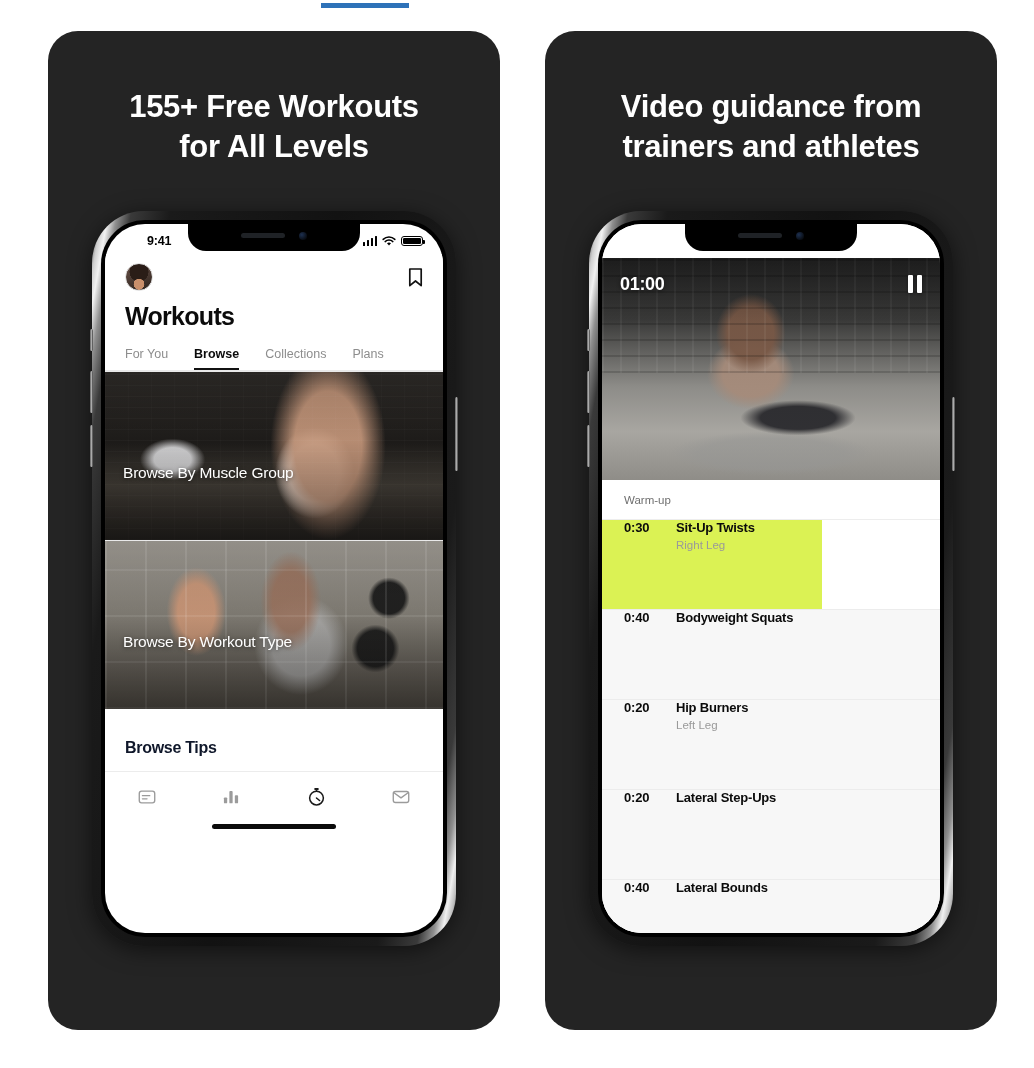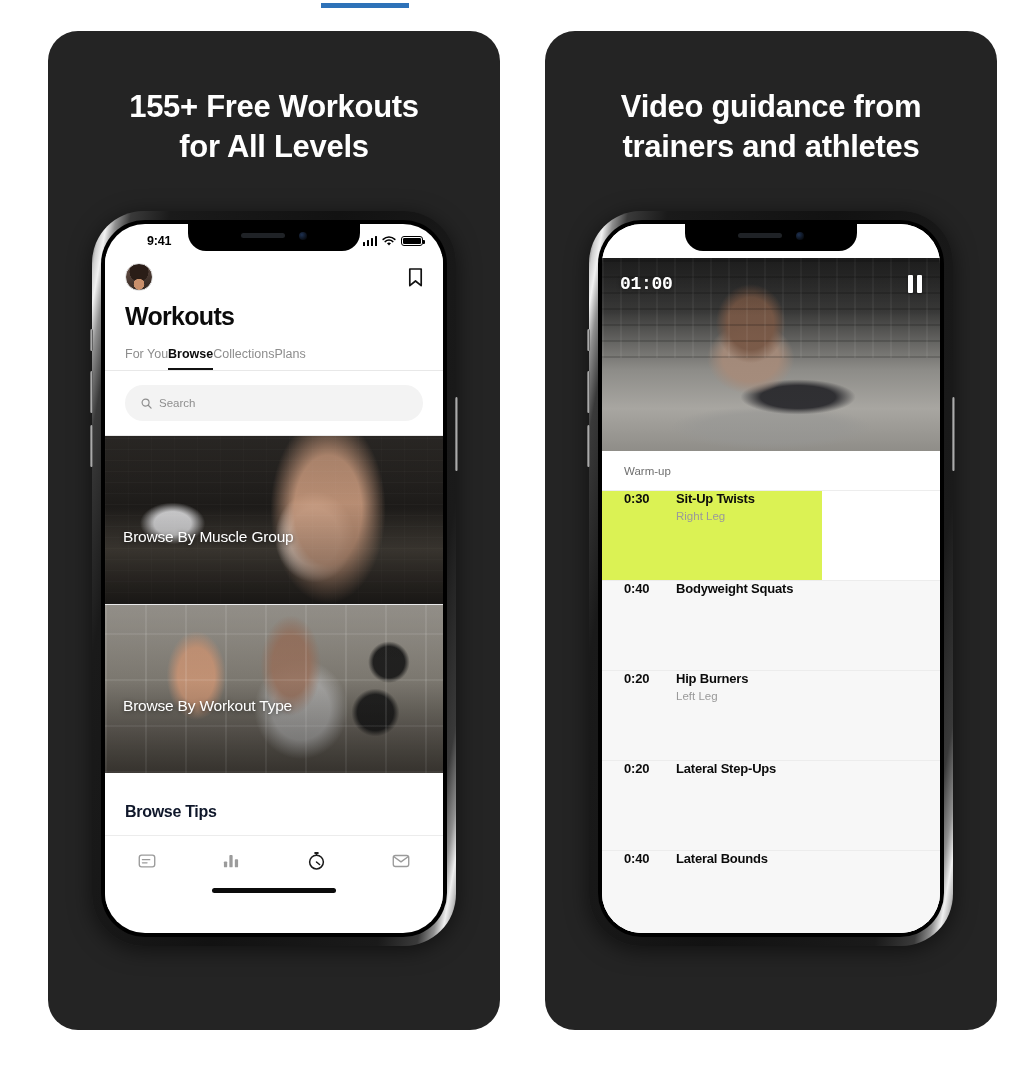--- a/index.html
+++ b/index.html
@@ -163,21 +163,21 @@
     background:
       radial-gradient(circle at 50% 78%, #c98f6b 0 22%, transparent 23%),
       radial-gradient(circle at 50% 30%, #2a1d17 0 42%, transparent 43%),
       linear-gradient(160deg, #6a5349, #2b211c);
     border: 1px solid #e2e2e2;
     overflow: hidden;
   }
   .bookmark-icon { width: 15px; height: 19px; }
   .wk-title { font-size: 25px; font-weight: bold; letter-spacing: -0.7px; margin-top: 8px; color: #0b0b0b; }
 
-  .wk-tabs { display: flex; align-items: flex-end; margin-top: 16px; }
+  .wk-tabs { display: flex; align-items: flex-end; gap: 26px; margin-top: 16px; }
   .wk-tab { font-size: 12.5px; color: #8d8d8d; padding-bottom: 9px; position: relative; white-space: nowrap; }
   .wk-tab.active { color: #0b0b0b; font-weight: bold; }
   .wk-tab.active::after {
     content: ""; position: absolute; left: 0; right: 0; bottom: 0;
     height: 2.5px; background: #111;
   }
   .wk-divider { height: 1px; background: #e8e8e8; }
 
   .search-wrap { padding: 14px 20px 14px 20px; background: #fff; }
   .search-box {
@@ -248,29 +248,28 @@
     background: #fff;
   }
   .home-indicator {
     height: 22px; display: flex; align-items: flex-start; justify-content: center;
     background: #fff; padding-top: 3px;
   }
   .home-indicator span { width: 124px; height: 4.5px; border-radius: 3px; background: #0b0b0b; }
 
   
   .video {
-    position: relative; height: 193px; overflow: hidden;
+    position: relative; height: 222px; overflow: hidden;
     background:
       radial-gradient(ellipse 46px 52px at 44% 34%, rgba(120,88,70,0.95) 0 50%, rgba(120,88,70,0) 76%),
       radial-gradient(ellipse 56px 46px at 44% 52%, rgba(166,139,122,0.92) 0 50%, rgba(166,139,122,0) 78%),
       radial-gradient(ellipse 72px 22px at 58% 72%, rgba(38,38,42,0.92) 0 52%, rgba(38,38,42,0) 80%),
       radial-gradient(ellipse 120px 26px at 50% 88%, rgba(150,150,148,0.55) 0 58%, rgba(150,150,148,0) 84%),
       linear-gradient(180deg, #2b2b2b 0%, #3a3a39 28%, #8d8c88 58%, #a8a6a1 78%, #8f8d88 100%),
       #6b6a67;
-    font-family: Liberation Mono, monospace;
   }
   .video::before {
     content: ""; position: absolute; left: 0; top: 0; width: 100%; height: 52%;
     background:
       repeating-linear-gradient(90deg, rgba(255,255,255,0.05) 0 2px, transparent 2px 18px),
       repeating-linear-gradient(0deg, rgba(0,0,0,0.16) 0 2px, transparent 2px 16px);
   }
   .video::after {
     content: ""; position: absolute; inset: 0;
     background: linear-gradient(180deg, rgba(0,0,0,0.34) 0%, rgba(0,0,0,0) 30%);
@@ -376,29 +375,20 @@
             <div class="wk-title">Workouts</div>
             <div class="wk-tabs">
               <div class="wk-tab">For You</div>
               <div class="wk-tab active">Browse</div>
               <div class="wk-tab">Collections</div>
               <div class="wk-tab">Plans</div>
             </div>
           </div>
           <div class="wk-divider"></div>
 
-          <div class="search-wrap">
-            <div class="search-box">
-              <svg width="11" height="11" viewBox="0 0 12 12">
-                <circle cx="5" cy="5" r="3.8" fill="none" stroke="#8e8e8e" stroke-width="1.3"></circle>
-                <line x1="7.9" y1="7.9" x2="11" y2="11" stroke="#8e8e8e" stroke-width="1.3" stroke-linecap="round"></line>
-              </svg>
-              <span class="ph">Search</span>
-            </div>
-          </div>
 
           <div class="promo promo-1">
             <div class="promo-label">Browse By Muscle Group</div>
           </div>
           <div class="promo promo-2">
             <div class="promo-label">Browse By Workout Type</div>
           </div>
 
           <div class="tips-sec">
             <div class="tips-title">Browse Tips</div>

